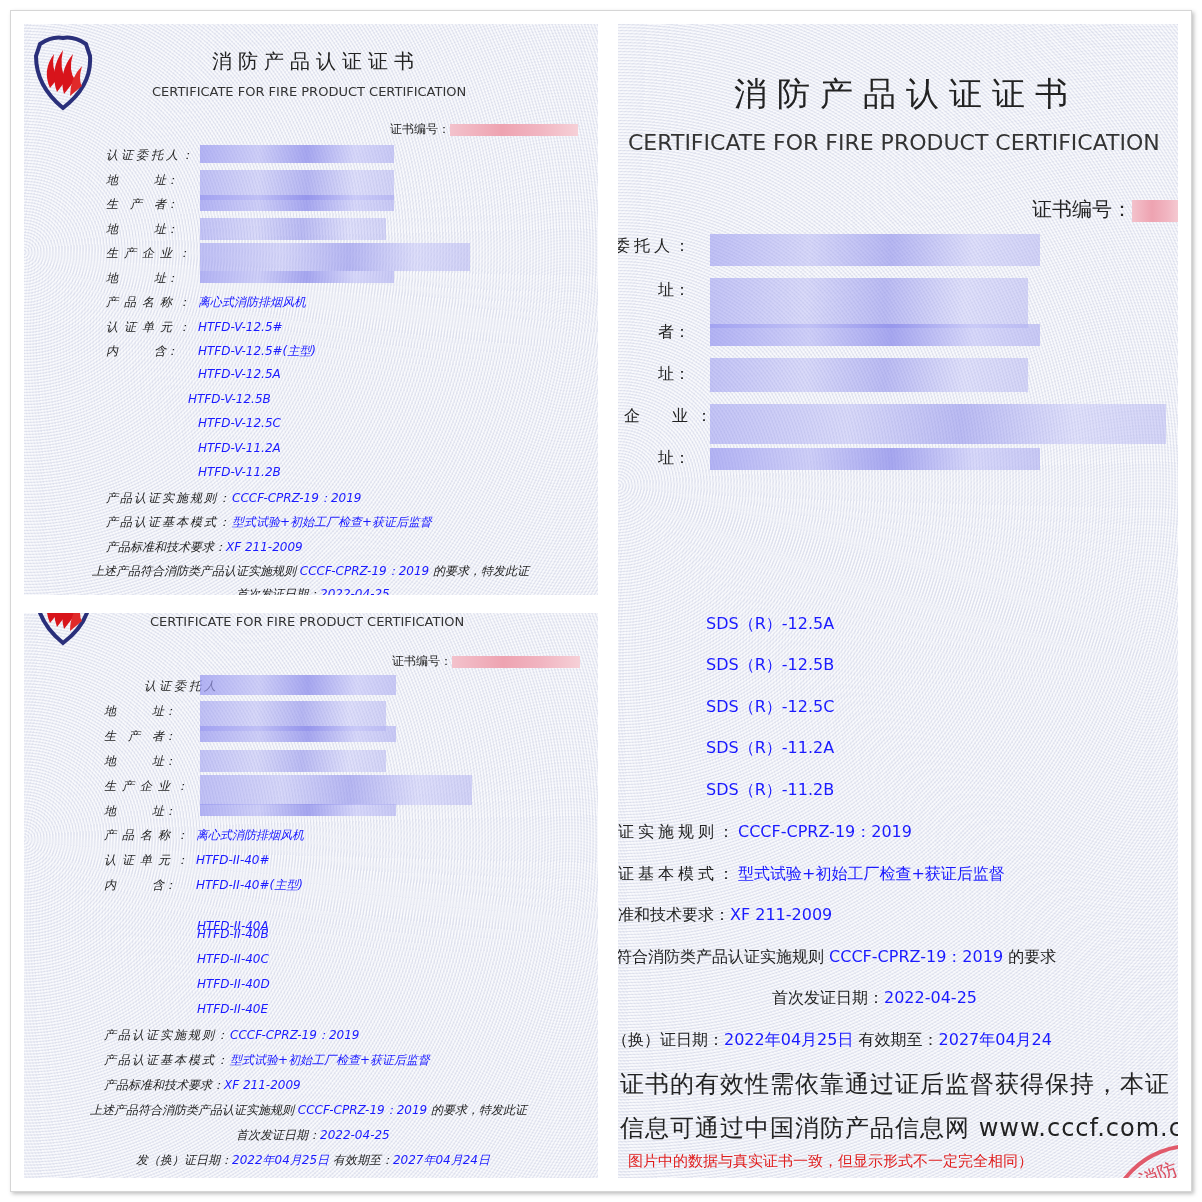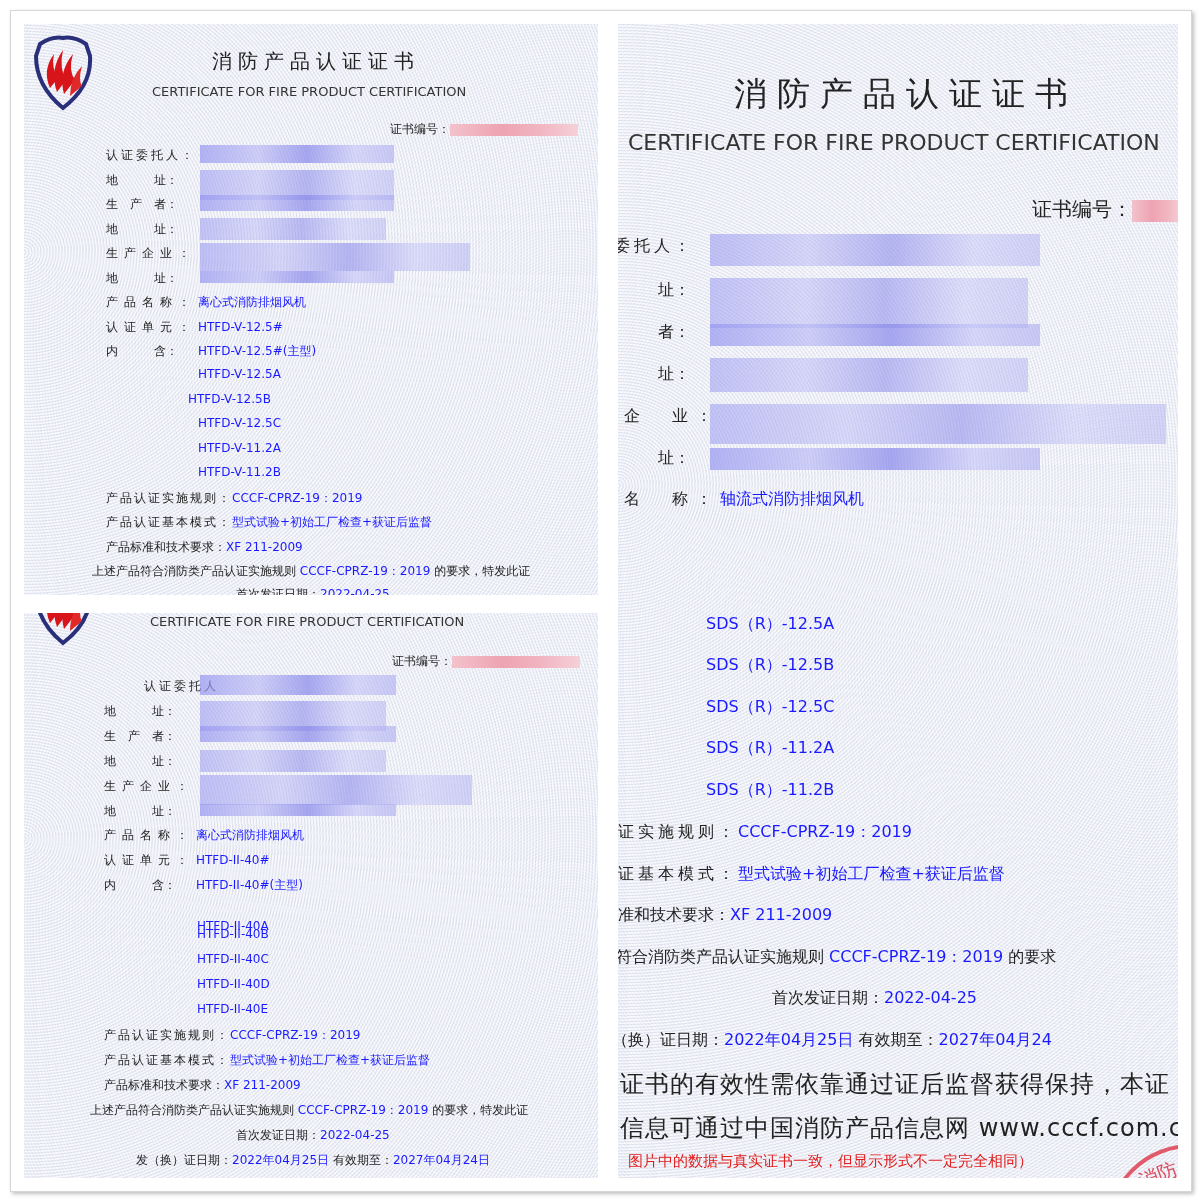--- a/index.html
+++ b/index.html
@@ -33,21 +33,21 @@
 
   .row { position: absolute; white-space: nowrap; color: #222; }
   .lbl { display: inline-block; color: #222; }
   .val { color: #1a1aff; }
   .notice { position: absolute; white-space: nowrap; color: #222; }
   .disclaimer { position: absolute; white-space: nowrap; color: #e01c1c; font-weight: normal; }
   .seal { position: absolute; border: 4px solid rgba(220,40,60,0.75); border-radius: 50%; }
   .seal-text { position: absolute; color: rgba(215,40,60,0.8); font-family: "DejaVu Serif", serif; }
 
   
-  .s-row { font-size: 12px; }
+  .s-row { font-size: 12px; font-style: italic; }
   .s-lbl { width: 92px; letter-spacing: 0; }
   
   .b-row { font-size: 16px; }
 </style>
 </head>
 <body>
 
 <div class="frame"></div>
 
 <div class="cert" id="cert-a">
@@ -145,21 +145,20 @@
   <div class="redact-blue" style="left:92px;top:254px;width:318px;height:50px;opacity:0.75"></div>
   <div class="row b-row" style="left:40px;top:298px;"><span class="lbl">者：</span></div>
   <div class="redact-blue" style="left:92px;top:300px;width:330px;height:22px;"></div>
   <div class="row b-row" style="left:40px;top:340px;"><span class="lbl">址：</span></div>
   <div class="redact-blue" style="left:92px;top:334px;width:318px;height:34px;opacity:0.75"></div>
   <div class="row b-row" style="left:6px;top:382px;"><span class="lbl" style="letter-spacing:8px">企　业：</span></div>
   <div class="redact-blue" style="left:92px;top:380px;width:456px;height:40px;opacity:0.75"></div>
   <div class="row b-row" style="left:40px;top:424px;"><span class="lbl">址：</span></div>
   <div class="redact-blue" style="left:92px;top:424px;width:330px;height:22px;"></div>
 
-  <div class="row b-row" style="left:6px;top:465px;"><span class="lbl" style="letter-spacing:8px">名　称：</span><span class="val">轴流式消防排烟风机</span></div>
   <div class="row b-row val" style="left:88px;top:590px;">SDS（R）-12.5A</div>
   <div class="row b-row val" style="left:88px;top:631px;">SDS（R）-12.5B</div>
   <div class="row b-row val" style="left:88px;top:673px;">SDS（R）-12.5C</div>
   <div class="row b-row val" style="left:88px;top:714px;">SDS（R）-11.2A</div>
   <div class="row b-row val" style="left:88px;top:756px;">SDS（R）-11.2B</div>
   <div class="row b-row" style="left:0px;top:798px;"><span class="lbl" style="letter-spacing:4px">证实施规则：</span><span class="val">CCCF-CPRZ-19：2019</span></div>
   <div class="row b-row" style="left:0px;top:840px;"><span class="lbl" style="letter-spacing:4px">证基本模式：</span><span class="val">型式试验+初始工厂检查+获证后监督</span></div>
   <div class="row b-row" style="left:0px;top:881px;"><span class="lbl">准和技术要求：</span><span class="val">XF 211-2009</span></div>
   <div class="row b-row" style="left:-2px;top:923px;"><span>符合消防类产品认证实施规则</span> <span class="val">CCCF-CPRZ-19：2019</span> <span>的要求</span></div>
   <div class="row b-row" style="left:154px;top:964px;"><span>首次发证日期：</span><span class="val">2022-04-25</span></div>

